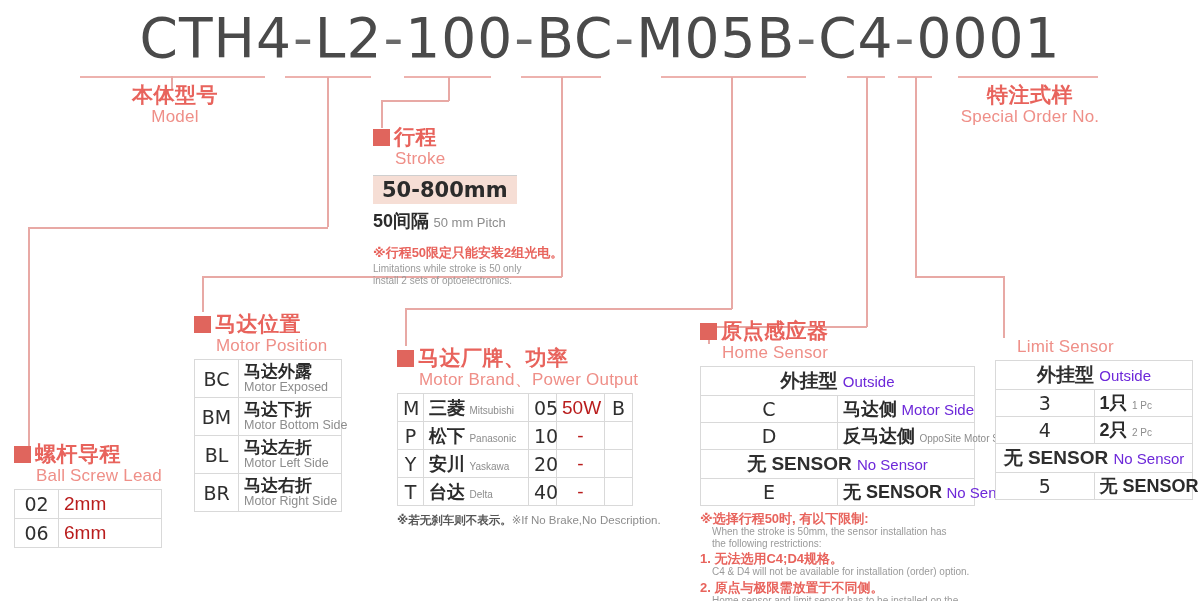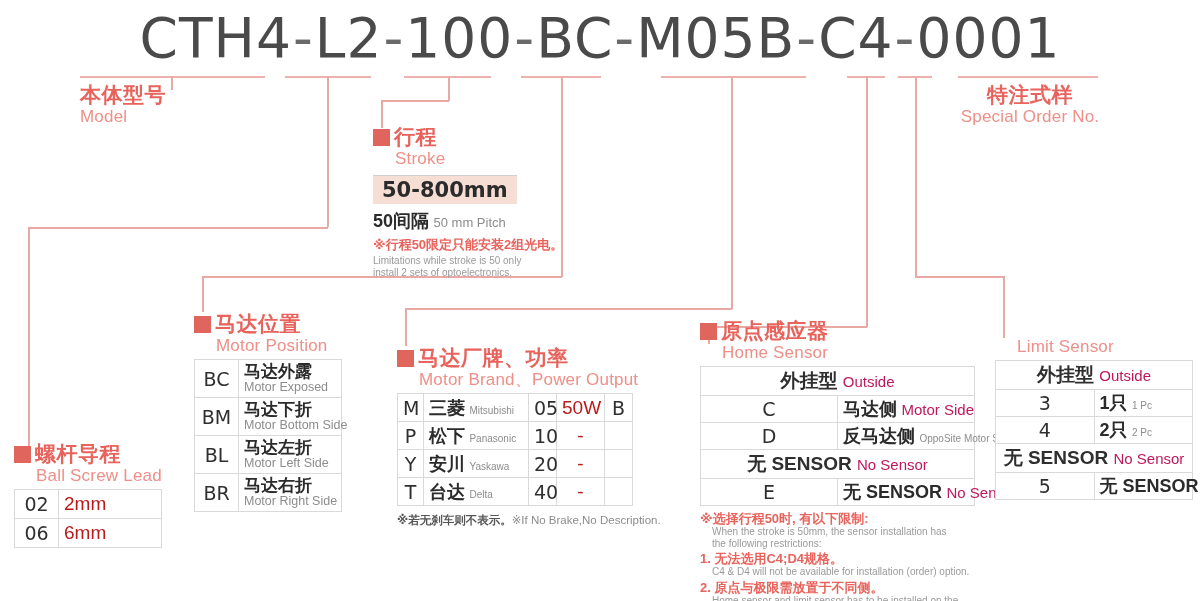--- a/index.html
+++ b/index.html
@@ -60,21 +60,21 @@
     font-family: "DejaVu Sans", sans-serif;
   }
   td.val { font-size: 19px; color: #b91c1c; }
   td.band {
     background: #f7ddd4; text-align: center;
     font-size: 19px; color: #2f2f2f; font-weight: 700;
   }
   td.blank { background: #ffffff; }
   .cn { font-size: 18px; color: #2b2b2b; font-weight: 700; }
   .en { font-size: 10px; color: #8c8c8c; font-weight: 400; }
-  .en-lg { font-size: 15px; color: #be185d; font-weight: 400; }
+  .en-lg { font-size: 15px; color: #6d28d9; font-weight: 400; }
   .stack-cn { font-size: 17px; color: #2b2b2b; font-weight: 700; line-height: 17px; display:block; }
   .stack-en { font-size: 12.5px; color: #8c8c8c; line-height: 14px; display:block; }
 
   
   .note-red {
     font-size: 13px; color: #e8635c; font-weight: 700;
     line-height: 15px; white-space: nowrap;
   }
   .note-gray {
     font-size: 10px; color: #9a9a9a; line-height: 11.5px;
@@ -130,21 +130,21 @@
   <div class="vline" style="left:405px; top:308px; height:38px;"></div>
 
   <div class="vline" style="left:866px; top:77px; height:250px;"></div>
   <div class="hline" style="left:708px; top:326px; width:159px;"></div>
   <div class="vline" style="left:708px; top:326px; height:18px;"></div>
 
   <div class="vline" style="left:915px; top:77px; height:200px;"></div>
   <div class="hline" style="left:915px; top:276px; width:89px;"></div>
   <div class="vline" style="left:1003px; top:276px; height:62px;"></div>
 
-  <div class="sec" style="left:80px; top:84px; width:190px; ">
+  <div class="sec" style="left:80px; top:84px; width:190px; text-align:center;">
     <div class="cn-title">本体型号</div>
     <div class="en-title">Model</div>
   </div>
 
   <div class="sec" style="left:950px; top:84px; width:160px; text-align:center;">
     <div class="cn-title">特注式样</div>
     <div class="en-title">Special Order No.</div>
   </div>
 
   <div class="sec" style="left:373px; top:126px;">
@@ -152,21 +152,21 @@
       <span class="sq"></span><span>行程</span>
     </div>
     <div class="en-title en-indent">Stroke</div>
     <div class="stroke-box" style="margin-top:7px;">
       <span>50-800mm</span>
     </div>
     <div style="margin-top:5px;">
       <span class="pitch-cn">50间隔</span>
       <span class="pitch-en">50 mm Pitch</span>
     </div>
-    <div class="note-red" style="margin-top:4px;">※行程50限定只能安装2组光电。</div>
+    <div class="note-red" style="margin-top:12px;">※行程50限定只能安装2组光电。</div>
     <div class="note-gray" style="margin-top:3px;">Limitations while stroke is 50 only</div>
     <div class="note-gray">install 2 sets of optoelectronics.</div>
   </div>
 
   <div class="sec" style="left:14px; top:443px;">
     <div class="cn-title">
       <span class="sq"></span><span>螺杆导程</span>
     </div>
     <div class="en-title en-indent">Ball Screw Lead</div>
     <table class="spec" style="margin-top:4px; width:148px;">

